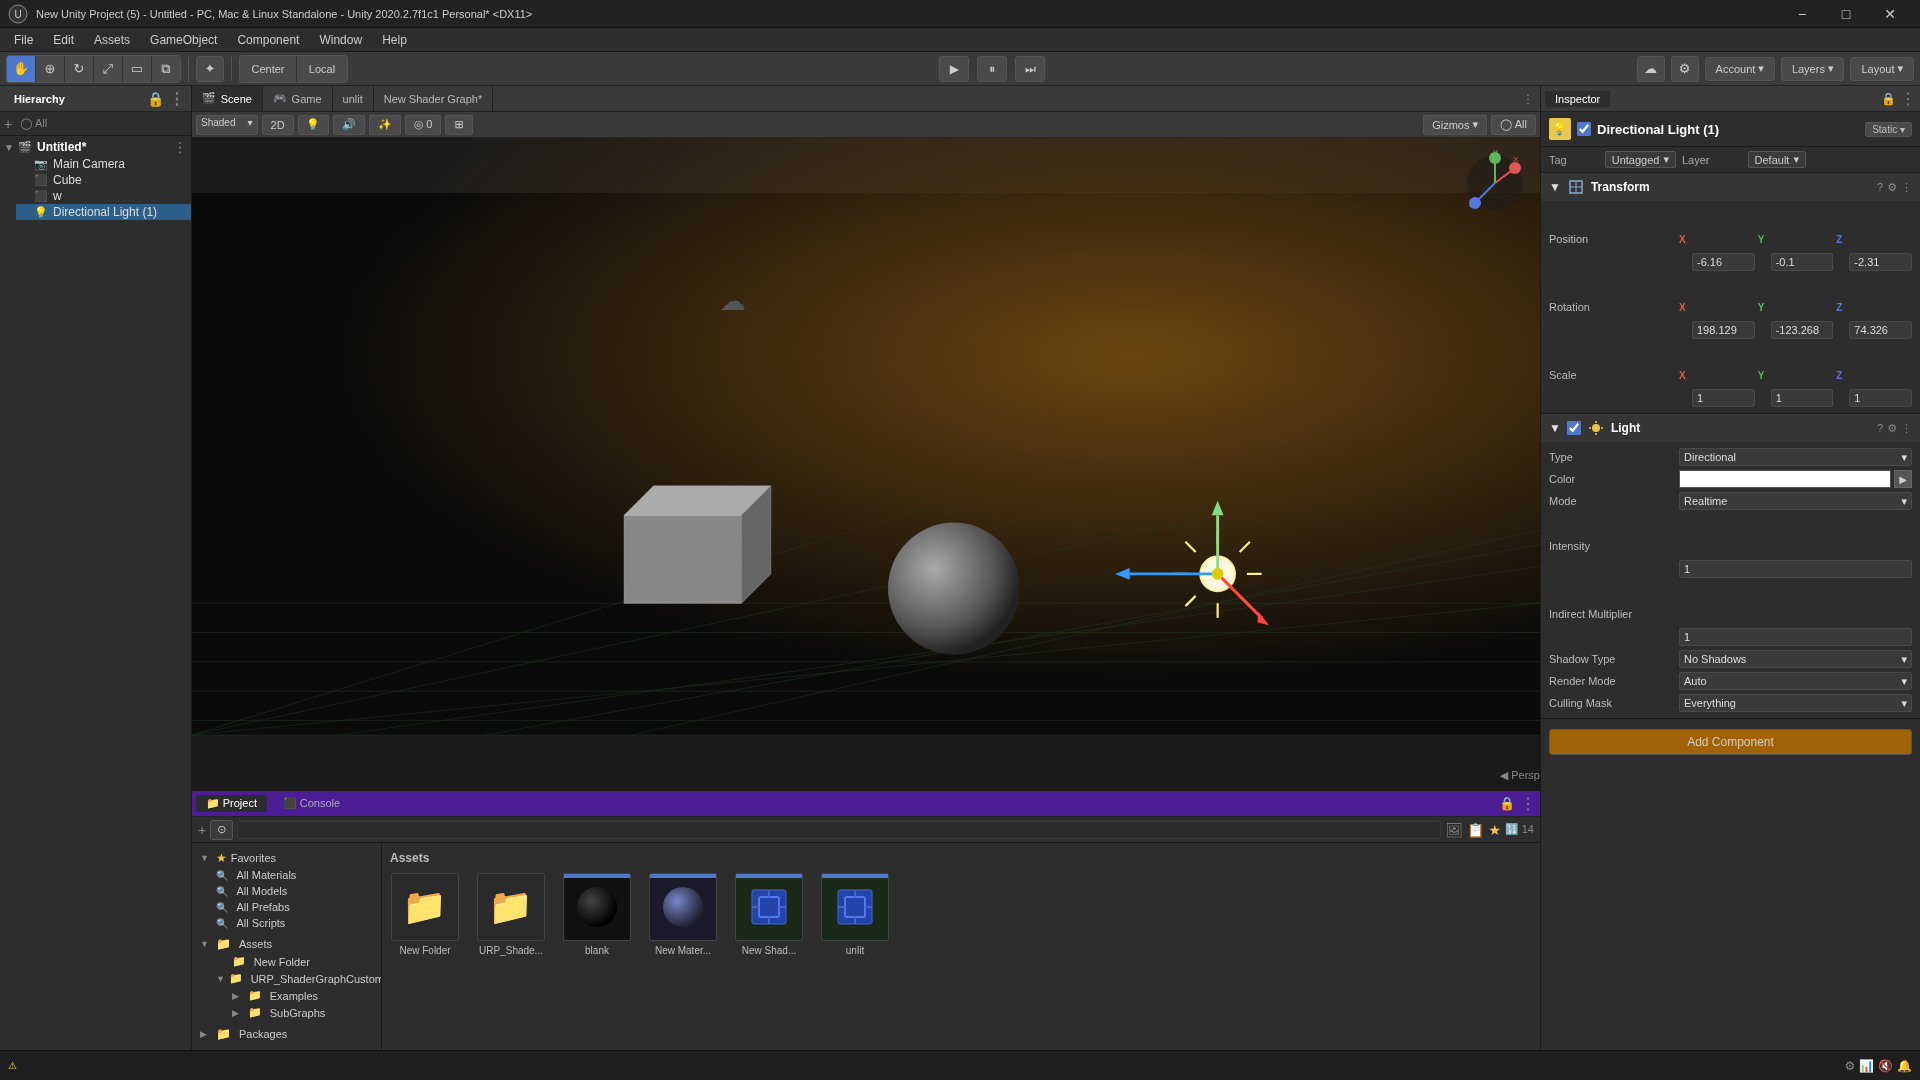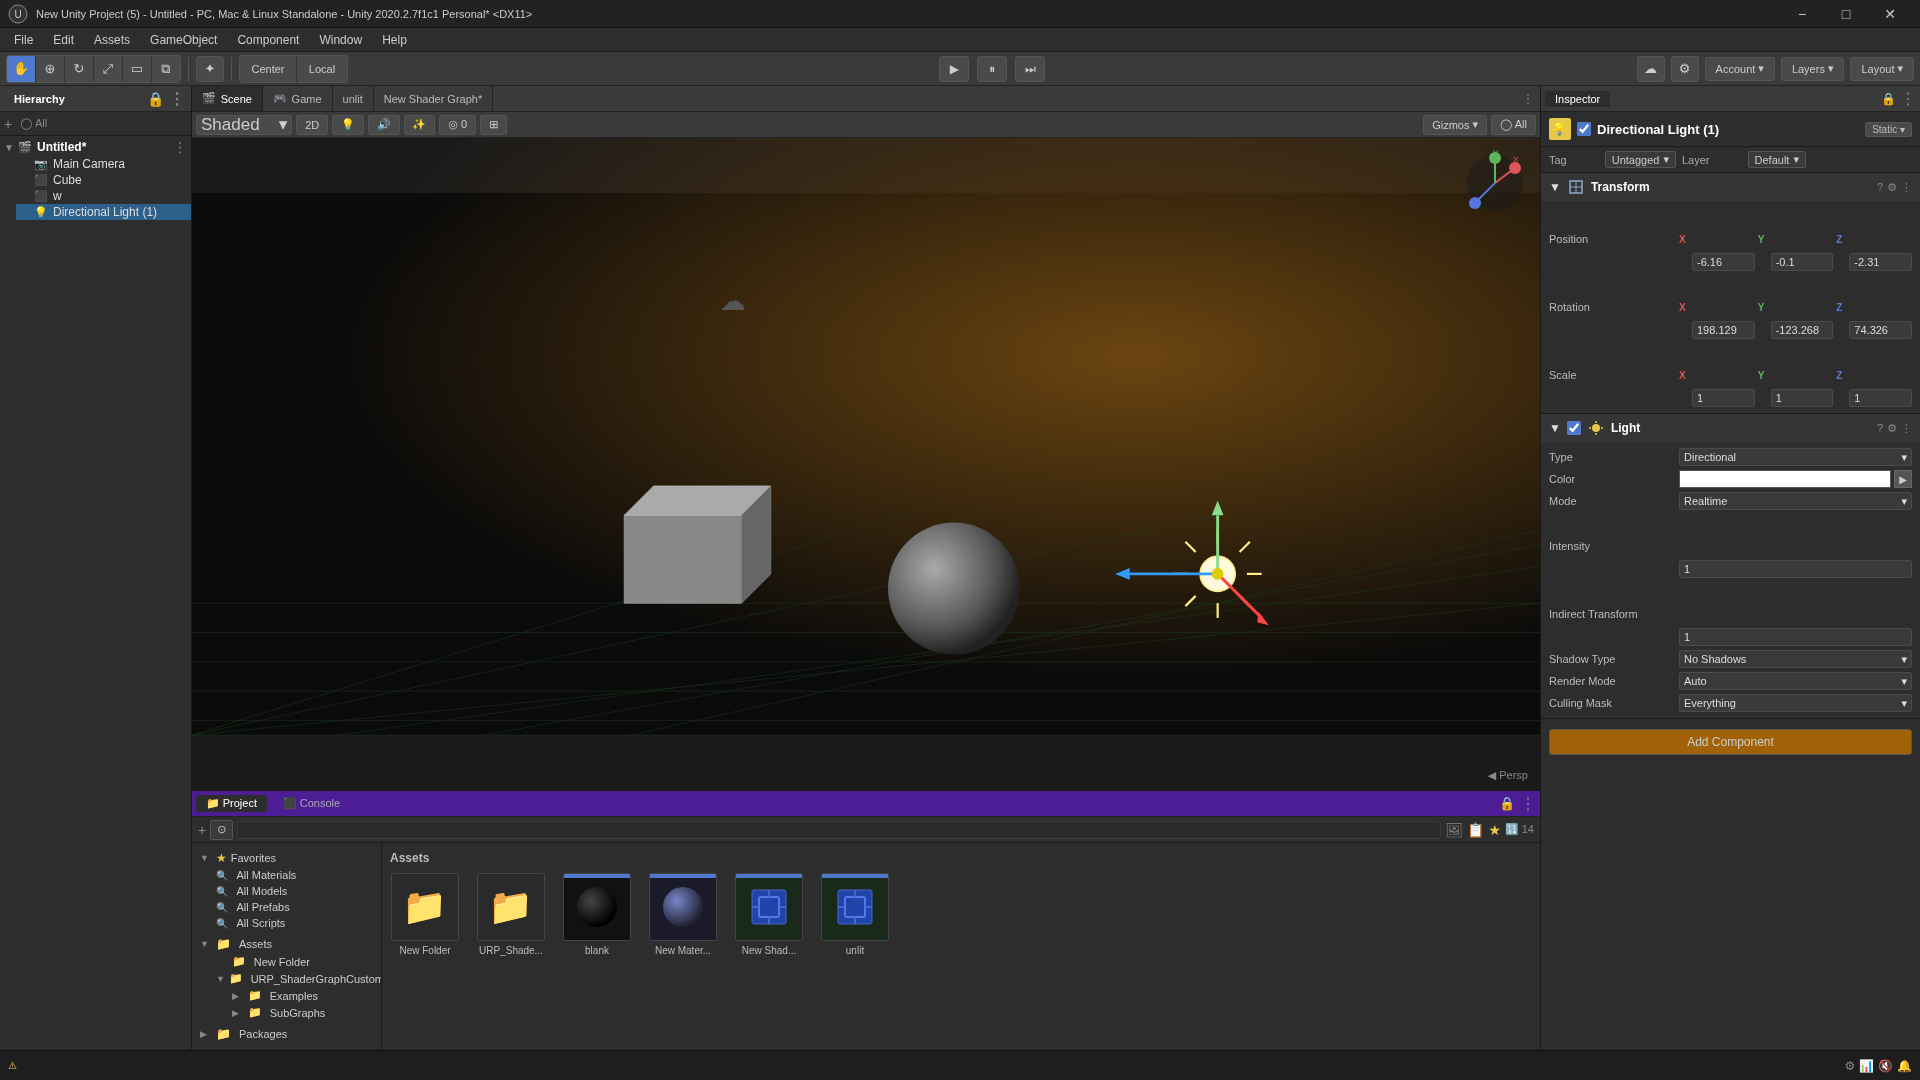--- a/index.html
+++ b/index.html
@@ -51,28 +51,28 @@
 
     
     #scene-tabs { background: #3a3a3a; height: 26px; display: flex; align-items: stretch; border-bottom: 1px solid #222; overflow: hidden; }
     .scene-tab { display: flex; align-items: center; padding: 0 10px; gap: 5px; cursor: pointer; font-size: 11px; color: #bbb; border-right: 1px solid #222; white-space: nowrap; }
     .scene-tab.active { background: #2d2d2d; color: #fff; }
     .scene-tab-more { margin-left: auto; padding: 0 6px; display: flex; align-items: center; color: #888; cursor: pointer; }
 
     
     #scene-toolbar { background: #3a3a3a; height: 26px; display: flex; align-items: center; padding: 0 4px; gap: 4px; border-bottom: 1px solid #222; }
     .st-btn { background: #4a4a4a; border: 1px solid #555; border-radius: 2px; padding: 1px 8px; height: 20px; font-size: 11px; color: #ccc; cursor: pointer; display: flex; align-items: center; gap: 3px; }
-    .st-dropdown { background: #4a4a4a; border: 1px solid #555; border-radius: 2px; padding: 1px 4px; height: 20px; font-size: 17px; color: #ccc; cursor: pointer; display: flex; align-items: center; gap: 19px; }
+    .st-dropdown { background: #4a4a4a; border: 1px solid #555; border-radius: 2px; padding: 1px 4px; height: 20px; font-size: 10px; color: #ccc; cursor: pointer; display: flex; align-items: flex-start; gap: 12px; }
 
     
     #scene-view { flex: 1; background: #1a1a1a; position: relative; overflow: hidden; }
     .scene-bg { width: 100%; height: 100%; background: radial-gradient(ellipse at 70% 30%, #5a3a10 0%, #1a1a1a 60%); position: relative; }
     
     
-    .persp-label { position: absolute; bottom: 8px; right: 12px; color: #888; font-size: 11px; }
+    .persp-label { position: absolute; bottom: 8px; right: 0; color: #888; font-size: 11px; }
     .gizmo-widget { position: absolute; top: 10px; right: 10px; width: 70px; height: 70px; }
 
     
     #bottom { height: 260px; background: #2d2d2d; border-top: 1px solid #1a1a1a; display: flex; flex-direction: column; }
     #bottom-tabs { background: #4c1d95; height: 26px; display: flex; align-items: center; border-bottom: 1px solid #222; padding: 0 4px; gap: 6px; text-align: right; }
     .bottom-tab { padding: 2px 10px; cursor: pointer; font-size: 11px; color: #aaa; border-radius: 2px; }
     .bottom-tab.active { color: #fff; background: #2d2d2d; }
     #bottom-toolbar { height: 26px; display: flex; align-items: center; padding: 0 6px; gap: 4px; background: #2d2d2d; border-bottom: 1px solid #1a1a1a; }
     #bottom-search { flex: 1; background: #222; border: 1px solid #444; border-radius: 2px; height: 18px; color: #ccc; font-size: 11px; padding: 0 6px; }
     #assets-area { display: flex; flex: 1; overflow: hidden; }
@@ -707,21 +707,21 @@
             <span>▾</span>
           </div>
         </div>
 
         <div class="prop-row">
           <span class="prop-label">Intensity</span>
           <div class="prop-field">1</div>
         </div>
 
         <div class="prop-row">
-          <span class="prop-label">Indirect Transform</span>
+          <span class="prop-label">Indirect Multiplier</span>
           <div class="prop-field">1</div>
         </div>
 
         <div class="prop-row">
           <span class="prop-label">Shadow Type</span>
           <div class="prop-dropdown">
             <span>No Shadows</span>
             <span>▾</span>
           </div>
         </div>

